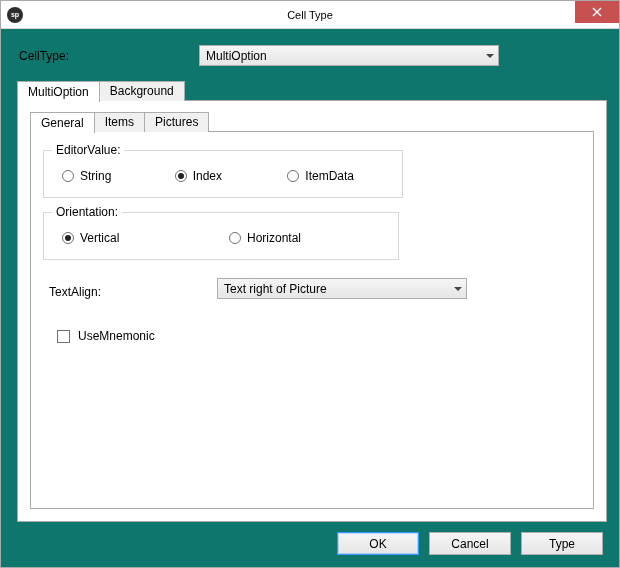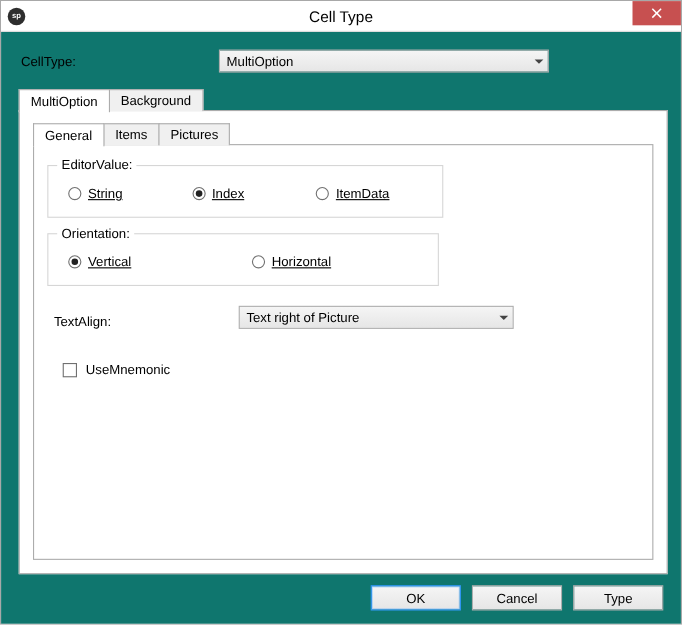--- a/index.html
+++ b/index.html
@@ -36,21 +36,21 @@
     background: #2e2e2e;
     display: flex; align-items: center; justify-content: center;
     color: #fff;
     font-size: 7px;
     font-weight: bold;
   }
   .titlebar .title {
     position: absolute;
     left: 0; right: 0;
     text-align: center;
-    font-size: 14px;
+    font-size: 11px;
     pointer-events: none;
   }
   .titlebar .closebtn {
     position: absolute;
     right: 0; top: 0;
     width: 44px; height: 22px;
     background: #c75050;
     color: #fff;
     display: flex; align-items: center; justify-content: center;
     font-size: 12px;
@@ -135,21 +135,20 @@
     flex-direction: column;
     flex: 1;
   }
 
   
   .groupbox {
     border: 1px solid #d6d6d6;
     position: relative;
     padding: 14px 16px 12px 12px;
     margin: 8px 0 6px 0;
-    text-decoration: underline;
   }
   .groupbox .legend {
     position: absolute;
     top: -8px;
     left: 8px;
     background: #fff;
     padding: 0 4px;
     font-size: 12px;
   }
   .gb-editorvalue { width: 360px; }

